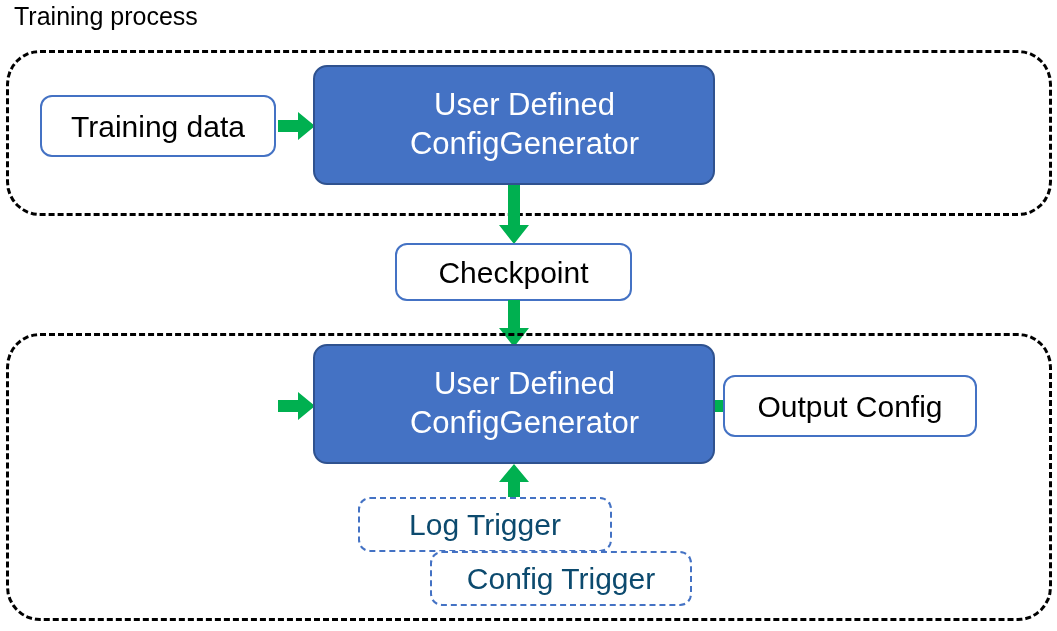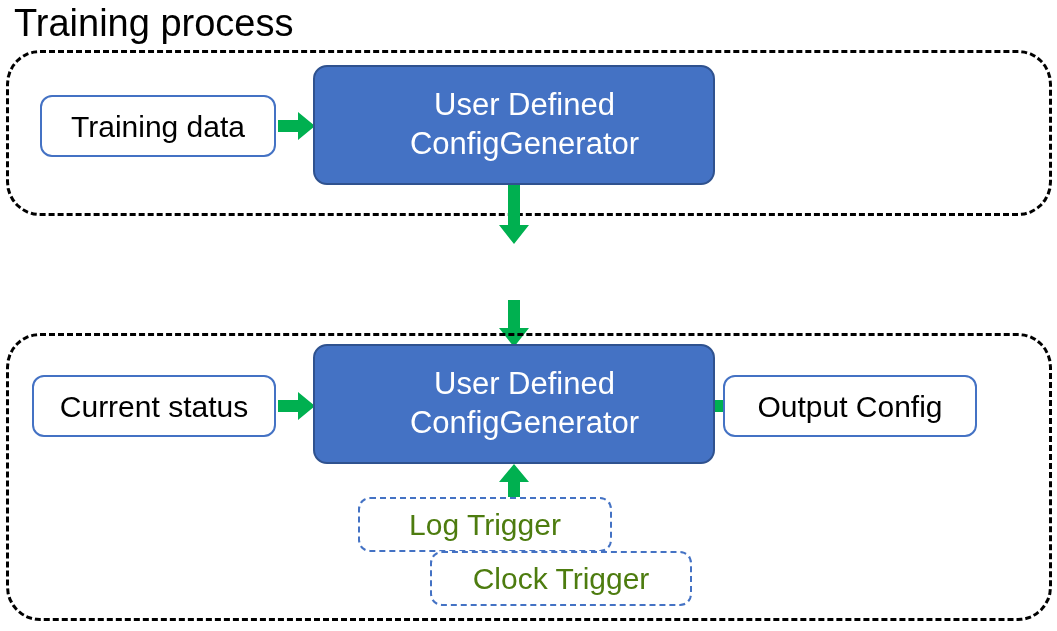--- a/index.html
+++ b/index.html
@@ -13,21 +13,21 @@
   #canvas {
     position: relative;
     width: 1057px;
     height: 631px;
     background: #ffffff;
     overflow: hidden;
   }
   .group-label {
     position: absolute;
     color: #000000;
-    font-size: 38px;
+    font-size: 25px;
     line-height: 1;
     white-space: nowrap;
     font-family: "Liberation Sans", sans-serif;
   }
   .group-box {
     position: absolute;
     border: 3px dashed #000000;
     border-radius: 34px;
     box-sizing: border-box;
     background: transparent;
@@ -55,21 +55,21 @@
     border-radius: 14px;
     color: #ffffff;
     font-size: 31px;
     line-height: 1.25;
     padding-left: 21px;
   }
   .node-dashed {
     background: #ffffff;
     border: 2.5px dashed #4472C4;
     border-radius: 12px;
-    color: #4d7c0f;
+    color: #0c4a6e;
     font-size: 30px;
     line-height: 1.1;
   }
   .arrow {
     position: absolute;
   }
   .arrow svg {
     display: block;
     overflow: visible;
   }
@@ -99,33 +99,33 @@
       <div>ConfigGenerator</div>
     </div>
   </div>
 
   <div class="arrow" style="left:497px; top:185px;">
     <svg width="34" height="60" viewBox="0 0 34 60">
       <path d="M11 0 L23 0 L23 40 L32 40 L17 59 L2 40 L11 40 Z" fill="#00B050"></path>
     </svg>
   </div>
 
+  <div class="node node-white" style="left:395px; top:243px; width:237px; height:58px;">
+    <span>Checkpoint</span>
+  </div>
 
   <div class="arrow" style="left:497px; top:300px;">
     <svg width="34" height="48" viewBox="0 0 34 48">
       <path d="M11 0 L23 0 L23 28 L32 28 L17 47 L2 28 L11 28 Z" fill="#00B050"></path>
     </svg>
   </div>
 
 
   <div class="group-box" style="left:6px; top:333px; width:1046px; height:288px;"></div>
 
-  <div class="node node-white" style="left:32px; top:375px; width:244px; height:62px;">
-    <span>Current status</span>
-  </div>
 
   <div class="arrow" style="left:278px; top:390px;">
     <svg width="38" height="32" viewBox="0 0 38 32">
       <path d="M0 10 L20 10 L20 2 L37 16 L20 30 L20 22 L0 22 Z" fill="#00B050"></path>
     </svg>
   </div>
 
   <div class="node node-blue" style="left:313px; top:344px; width:402px; height:120px;">
     <div>
       <div>User Defined</div>
@@ -147,16 +147,16 @@
     <svg width="34" height="42" viewBox="0 0 34 42">
       <path d="M17 0 L32 18 L23 18 L23 42 L11 42 L11 18 L2 18 Z" fill="#00B050"></path>
     </svg>
   </div>
 
   <div class="node node-dashed" style="left:358px; top:497px; width:254px; height:55px;">
     <span>Log Trigger</span>
   </div>
 
   <div class="node node-dashed" style="left:430px; top:551px; width:262px; height:55px;">
-    <span>Clock Trigger</span>
+    <span>Config Trigger</span>
   </div>
 
 </div>
 
 </body></html>

